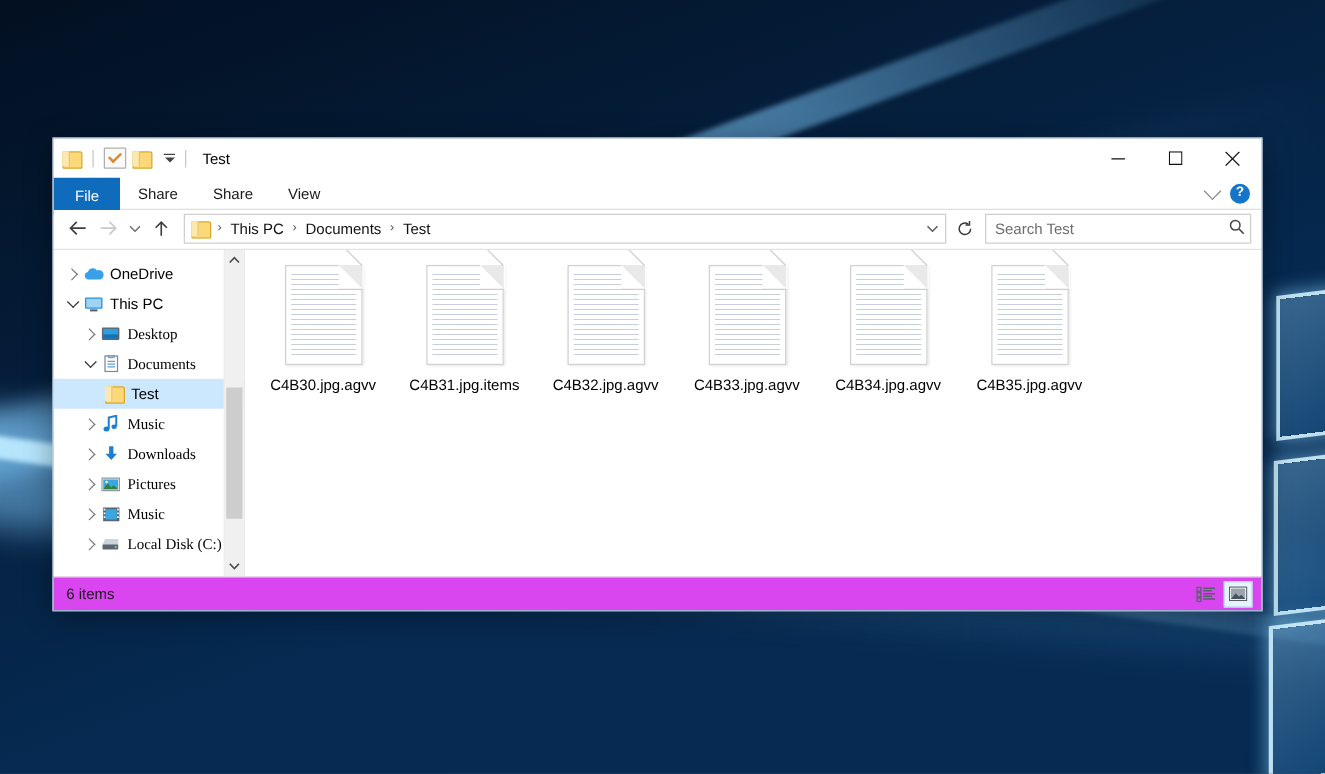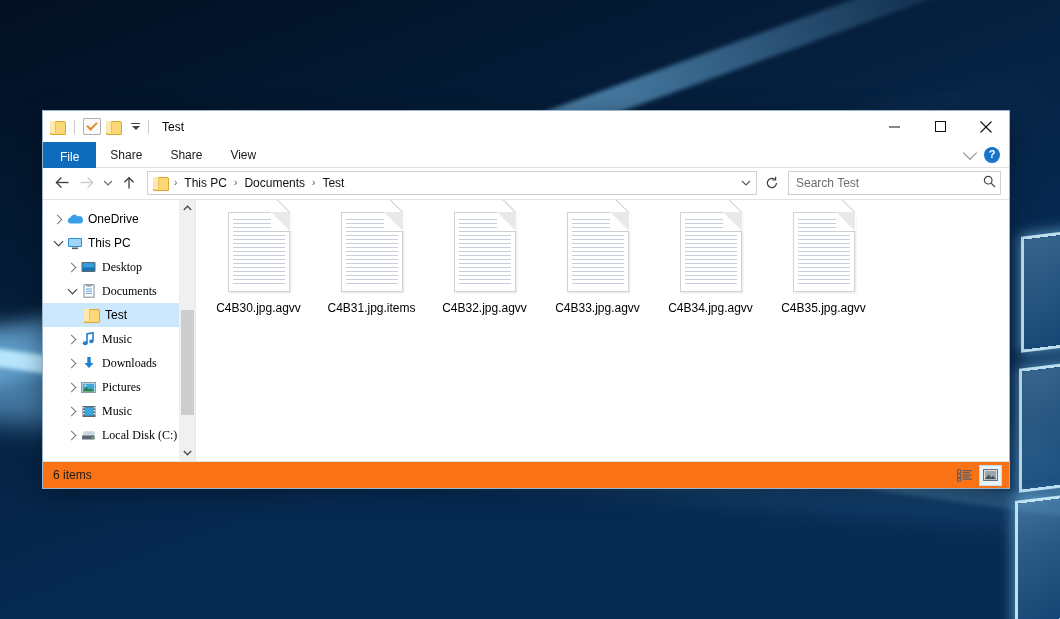--- a/index.html
+++ b/index.html
@@ -478,21 +478,21 @@
     white-space: nowrap;
   }
 
   
   .statusbar {
     height: 26px;
     flex: 0 0 auto;
     border-top: 1px solid #e3e3e3;
     display: flex;
     align-items: center;
-    background: #f97316;
+    background: #d946ef;
     padding: 0 7px 0 10px;
   }
   .status-text { font-size: 12px; color: #1a1a1a; }
   .viewbtns {
     margin-left: auto;
     display: flex;
     gap: 4px;
     align-items: center;
   }
   .viewbtn {

